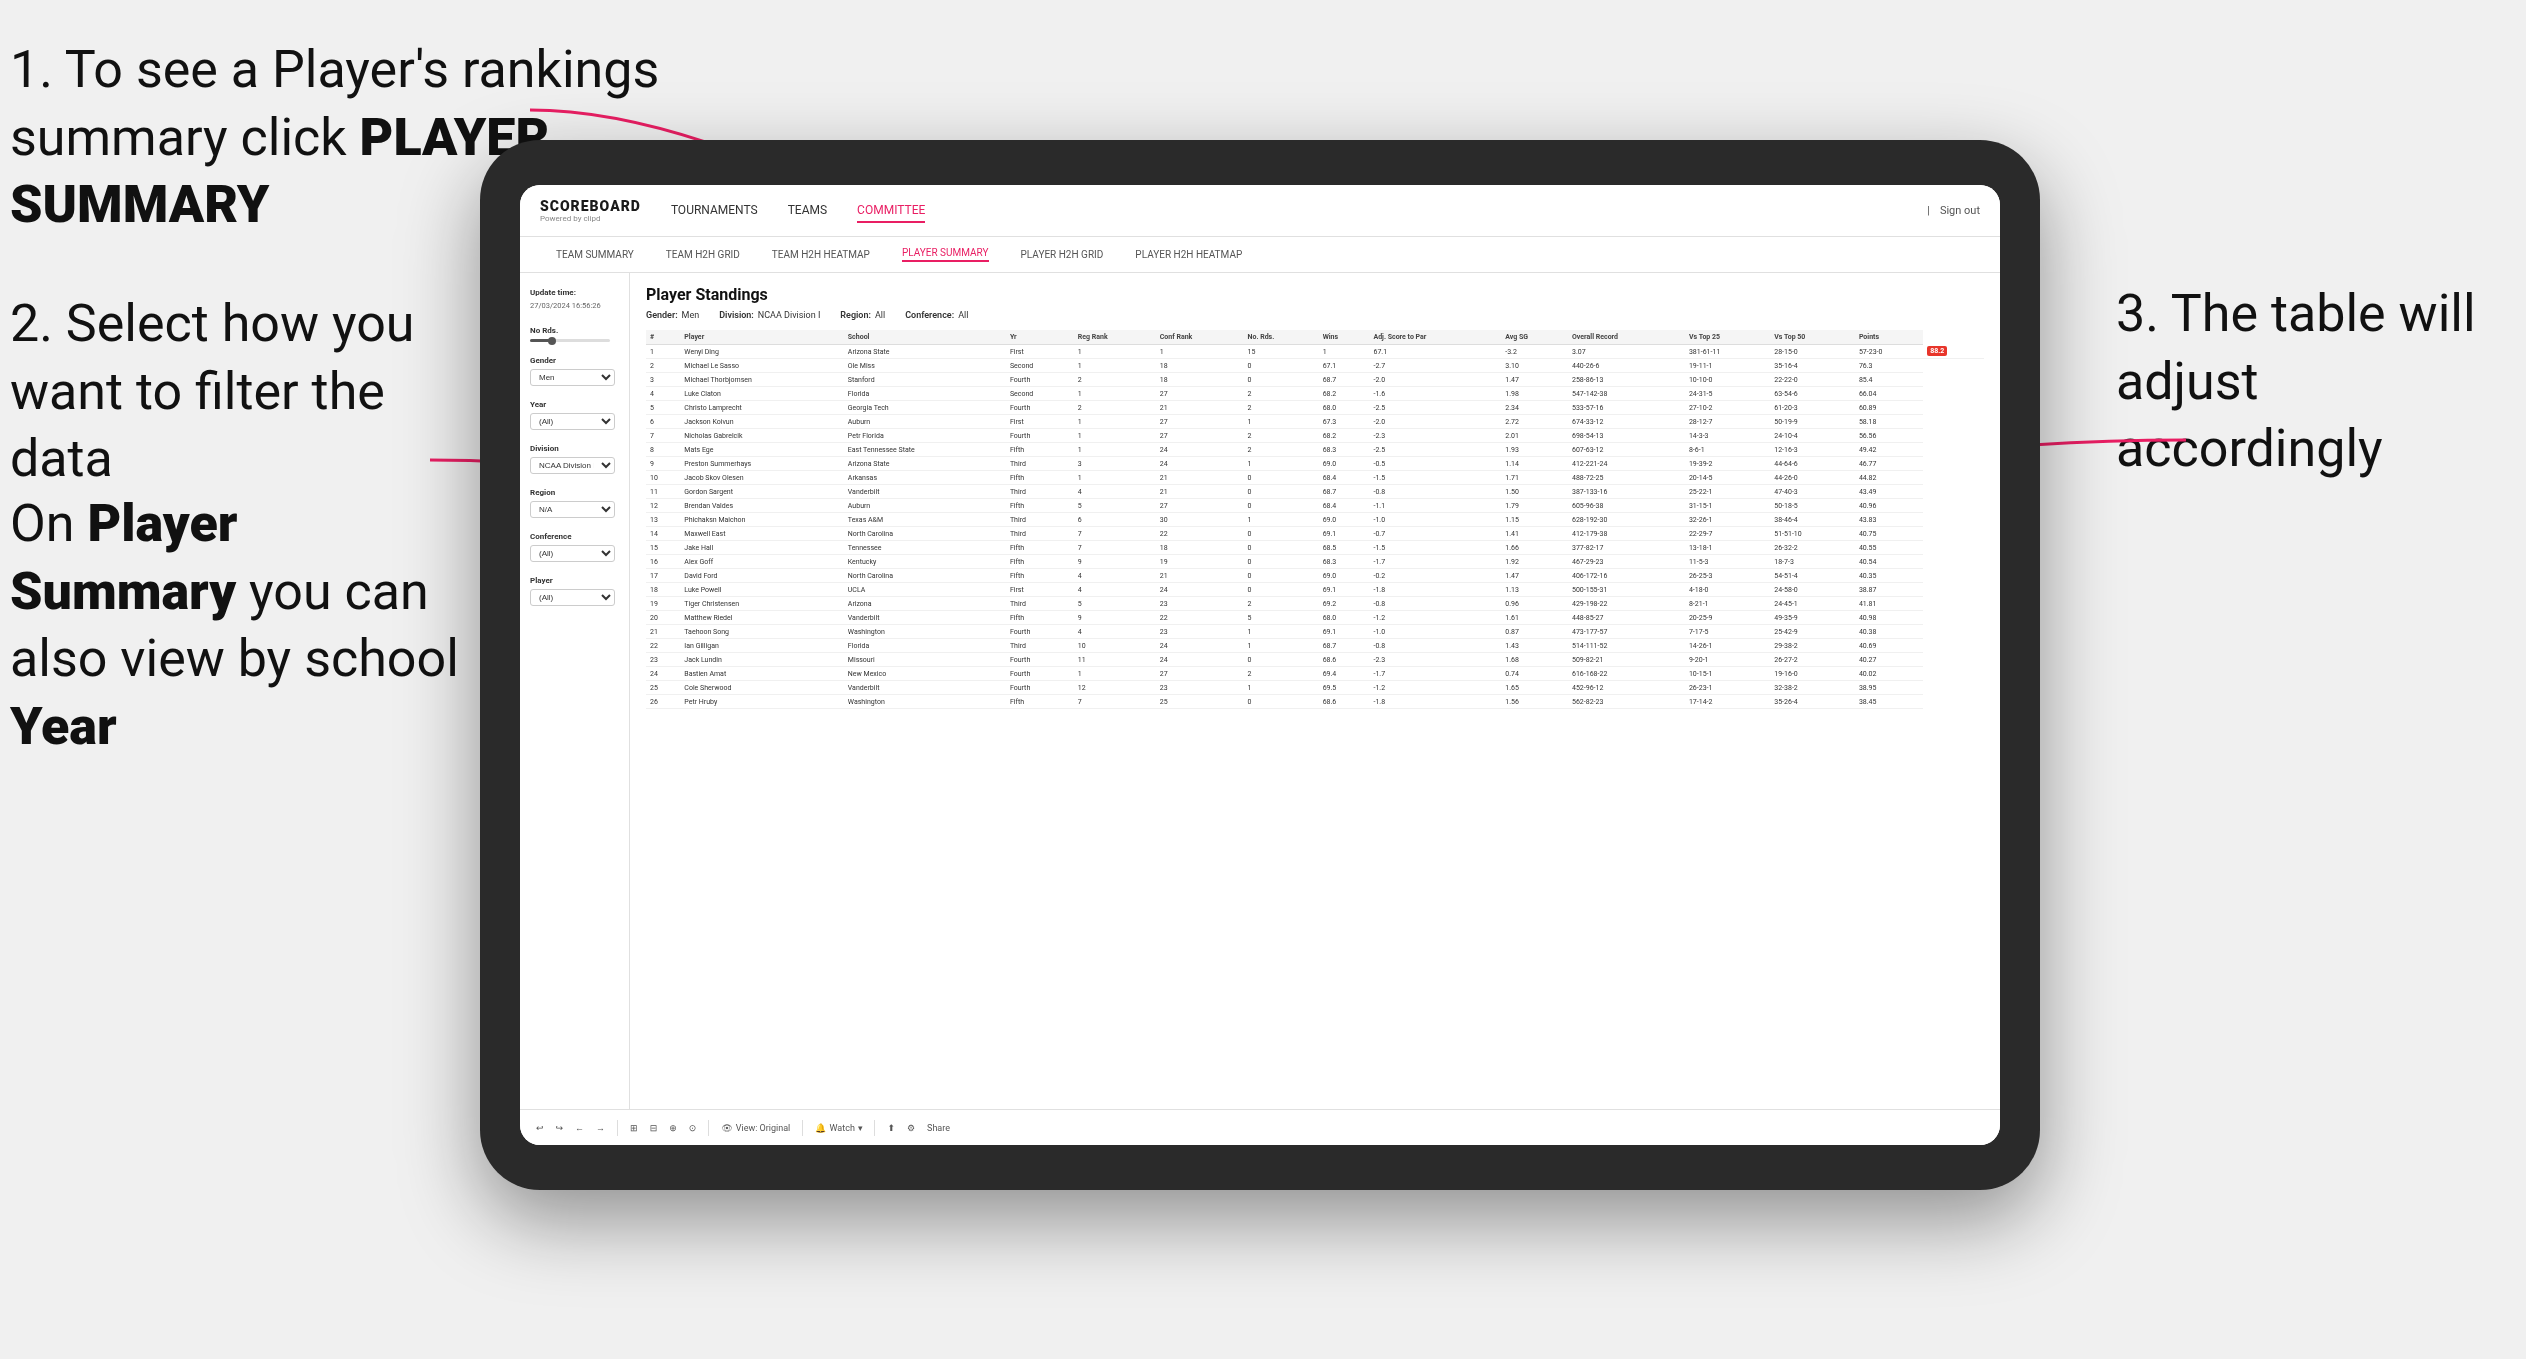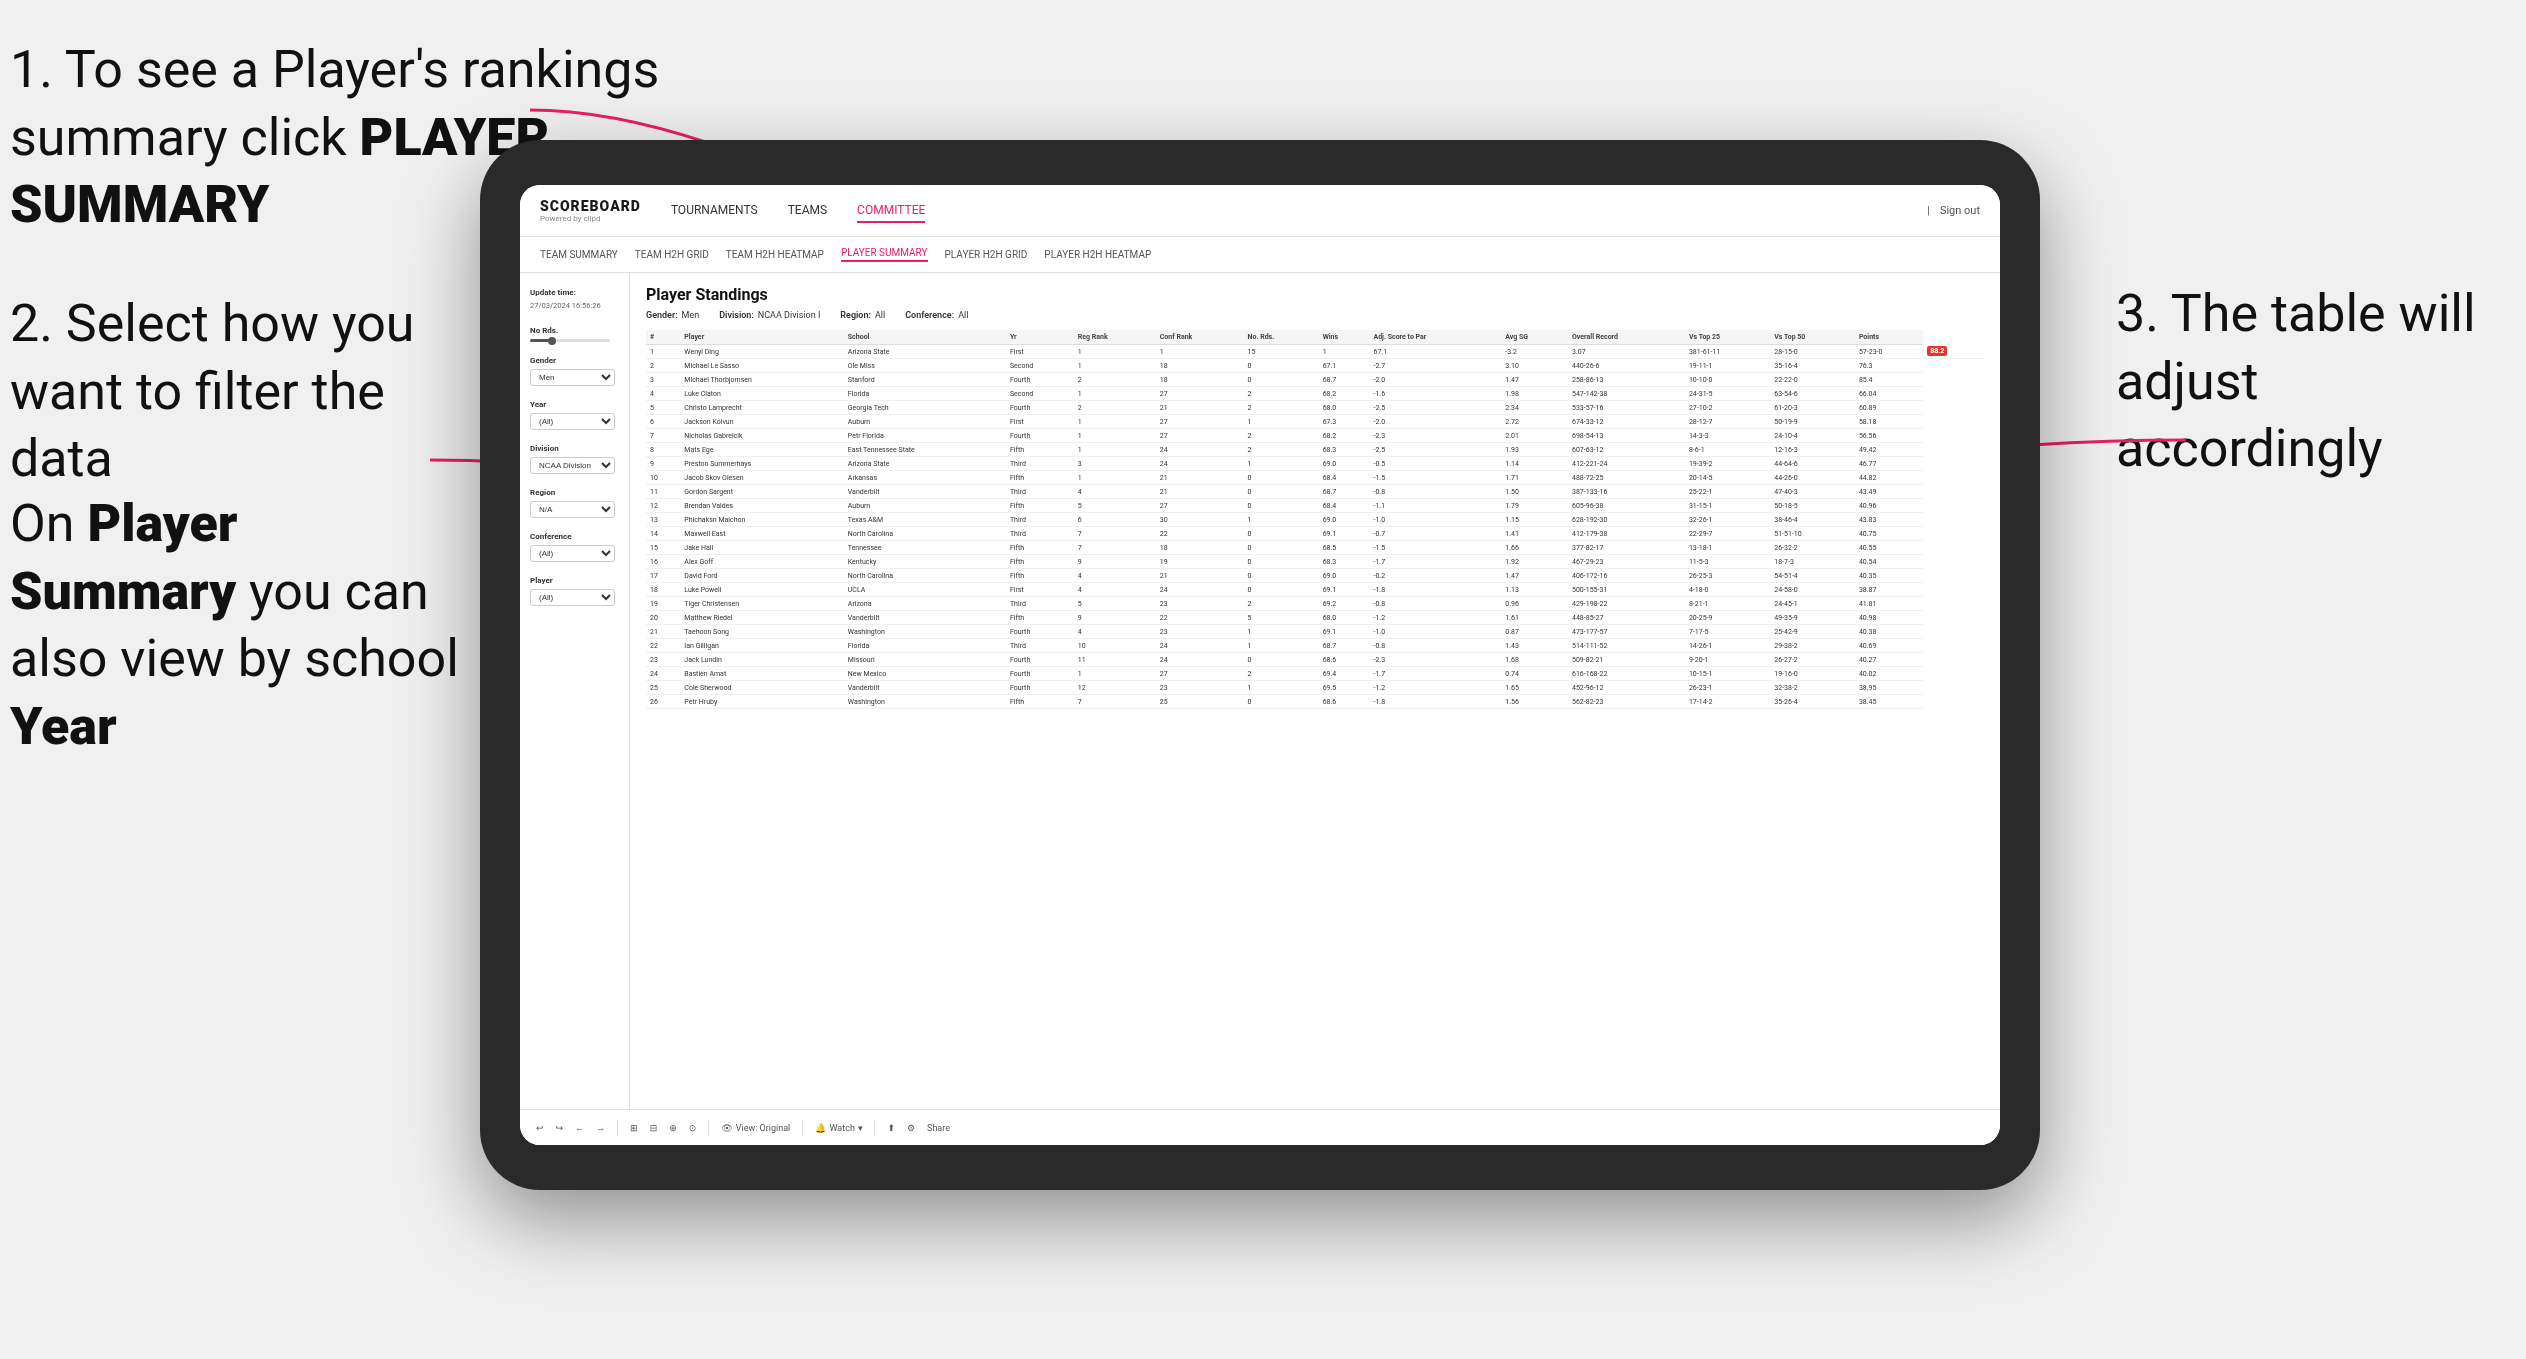--- a/index.html
+++ b/index.html
@@ -128,26 +128,26 @@
       align-items: center;
       gap: 10px;
       font-size: 11px;
       color: #555;
     }
 
     
     .subnav {
       display: flex;
       align-items: center;
-      padding: 0 20px;
+      padding: 0 36px;
       height: 36px;
       border-bottom: 1px solid #e0e0e0;
       background: #fff;
       flex-shrink: 0;
-      gap: 17px;
+      gap: 32px;
     }
 
     .subnav-link {
       font-size: 10px;
       color: #555;
       cursor: pointer;
       white-space: nowrap;
     }
 
     .subnav-link.active {

